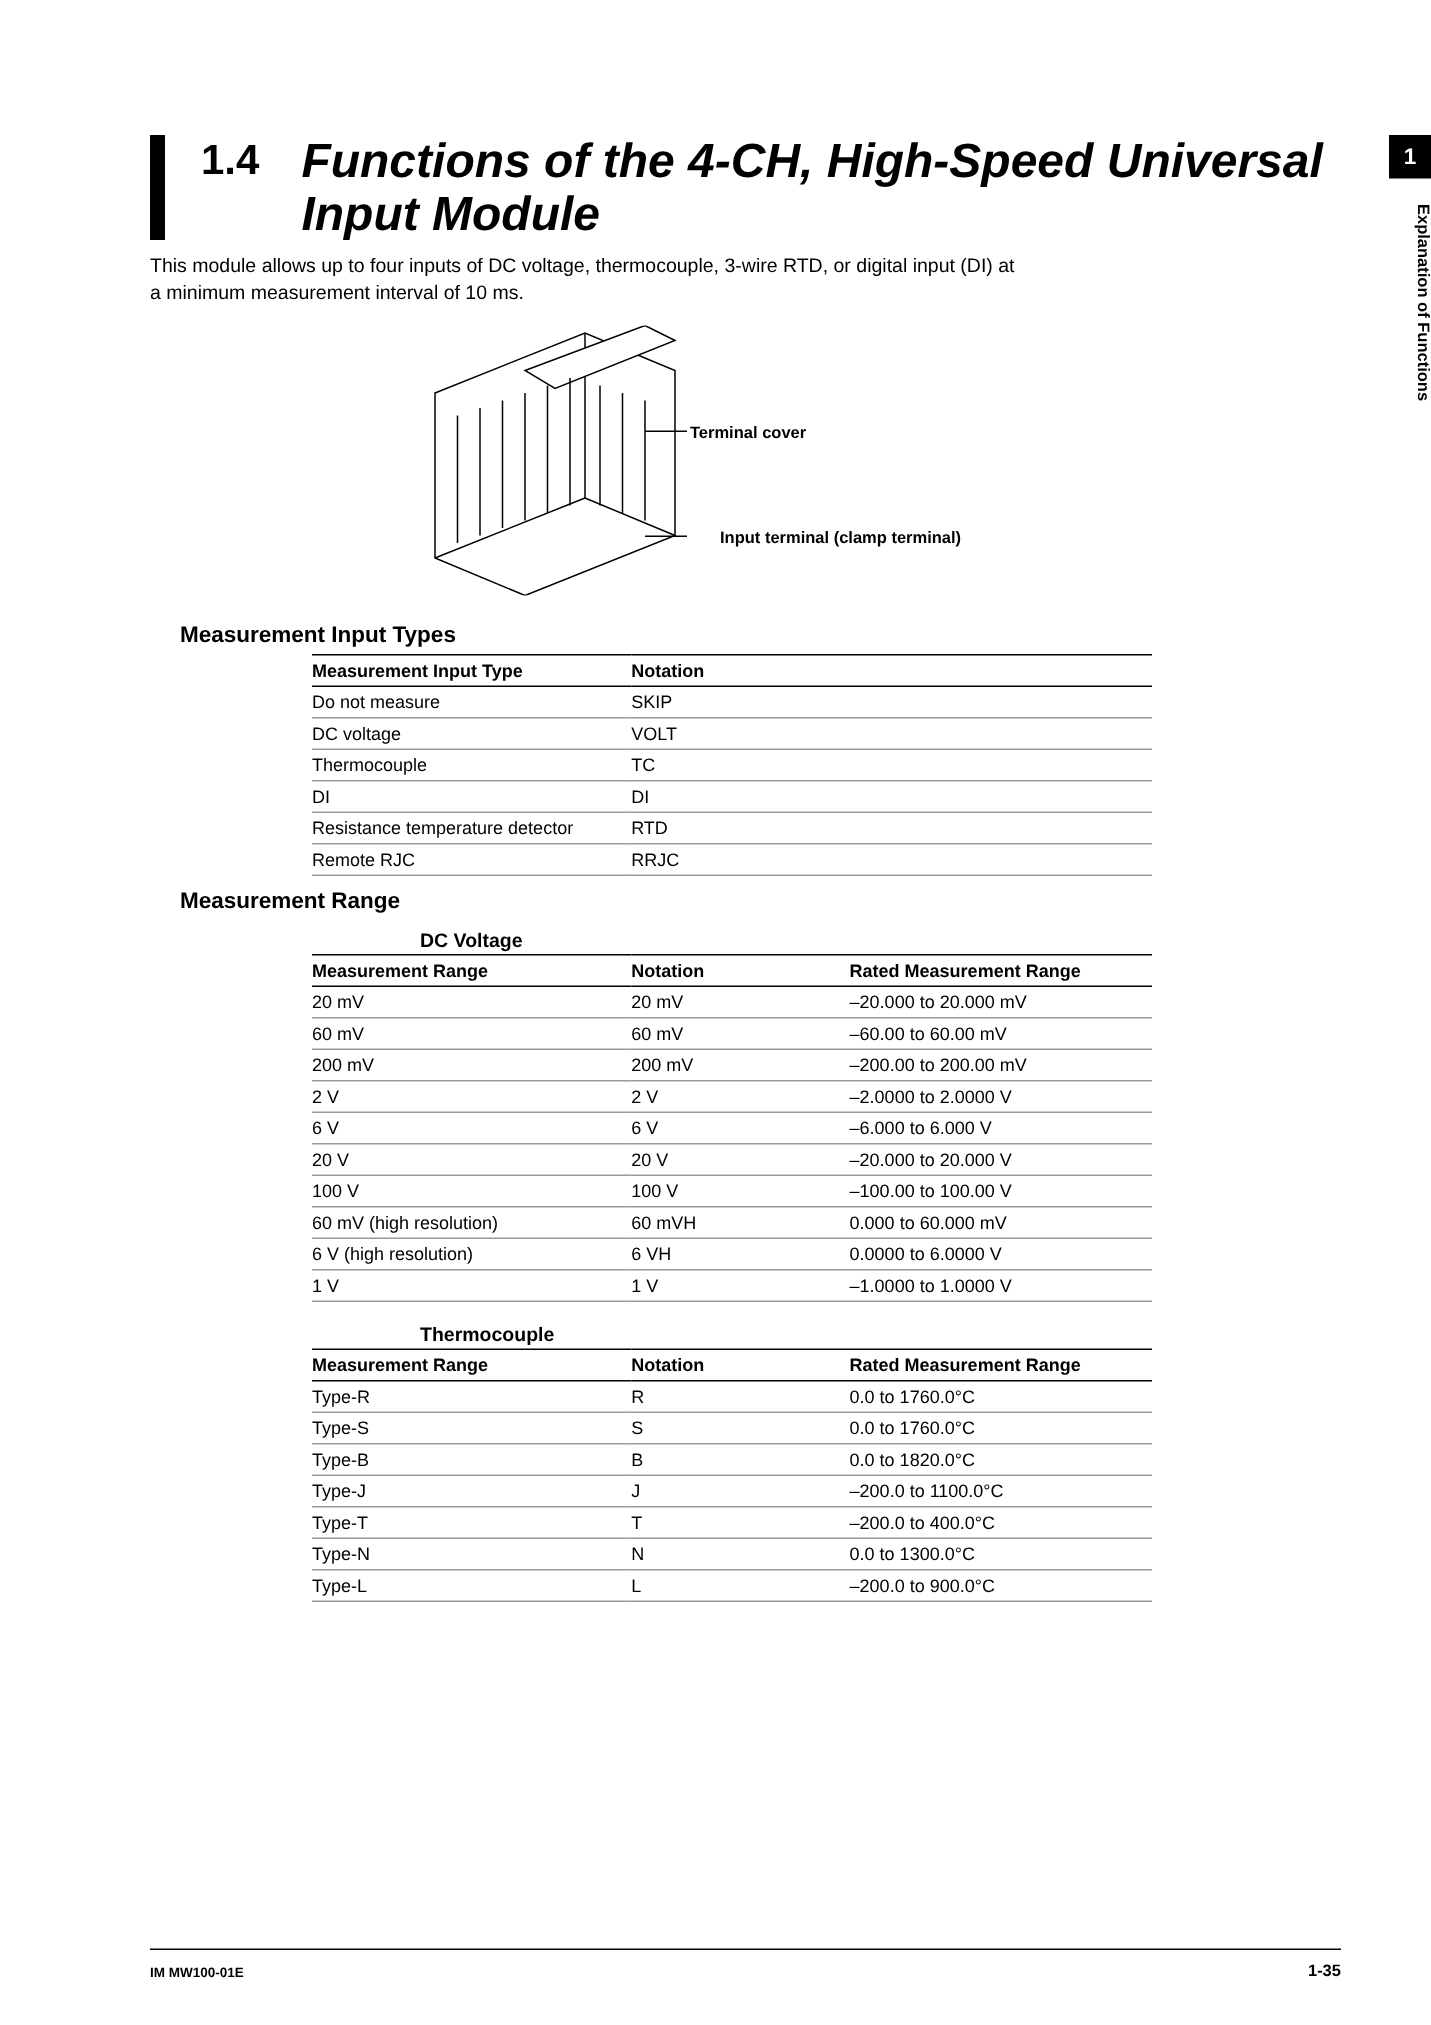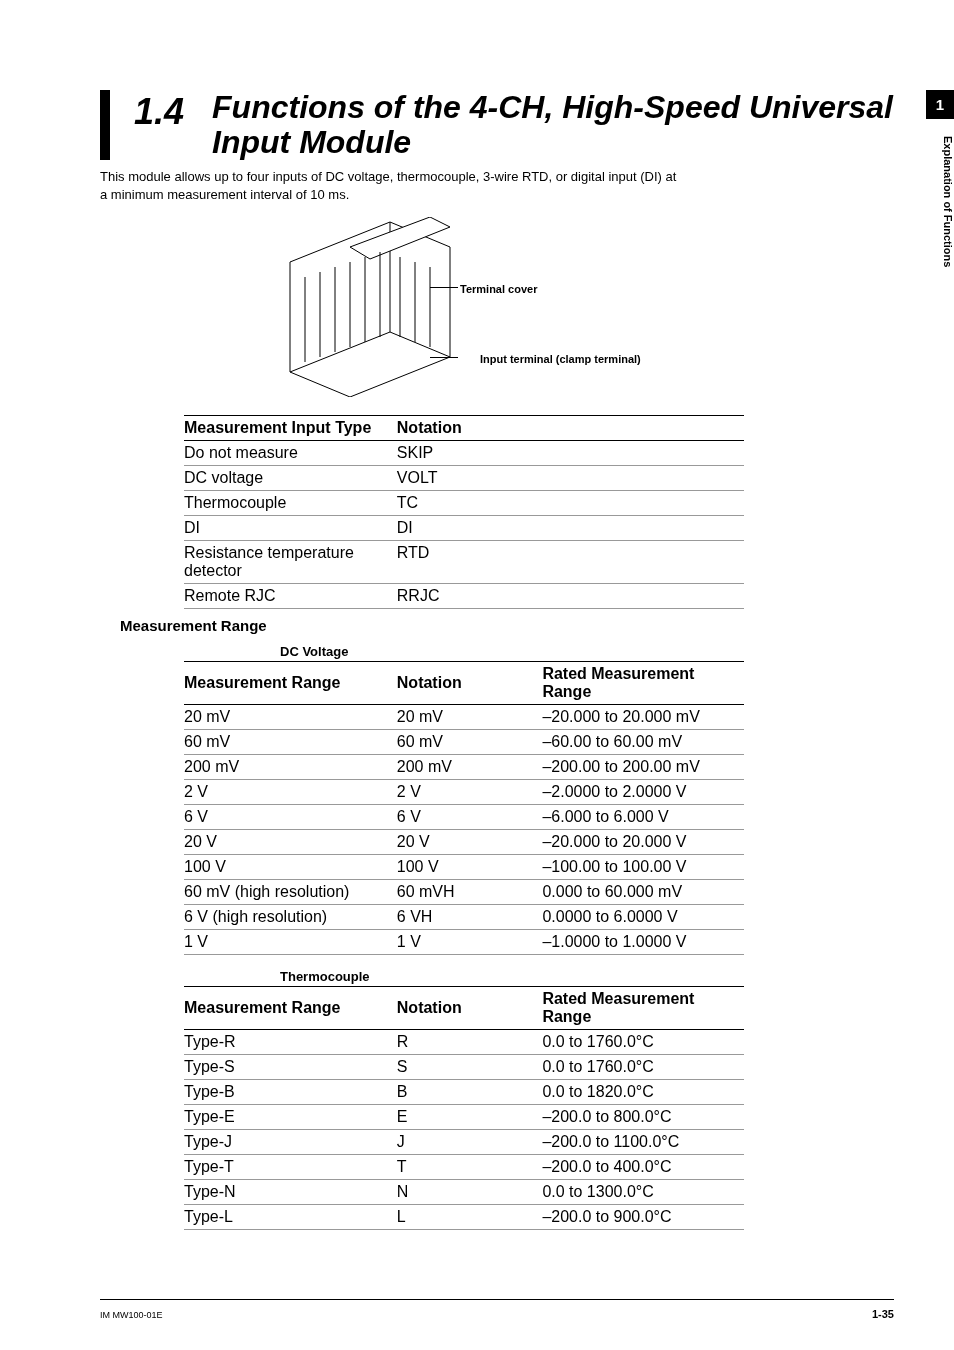--- a/index.html
+++ b/index.html
@@ -38,23 +38,22 @@
     padding-top: 8px;
   }
   .heading-row { display: flex; align-items: flex-start; margin-bottom: 8px; }
   .heading-bar {
     width: 10px;
     background: #000;
     margin-right: 24px;
     align-self: stretch;
   }
   .heading-num {
-    font-size: 36px;
-    font-weight: bold;
-    font-style: italic;
+    font-size: 28px;
+    font-weight: bold;
     margin-right: 28px;
     line-height: 1.1;
     padding-top: 2px;
   }
   .heading-title {
     font-size: 32px;
     font-weight: bold;
     font-style: italic;
     line-height: 1.1;
     flex: 1;
@@ -89,24 +88,24 @@
     font-weight: bold;
     margin: 0 0 4px 20px;
   }
   .sub-h {
     font-size: 13px;
     font-weight: bold;
     margin: 0 0 2px 180px;
     padding-top: 6px;
   }
   table {
-    margin-left: 84px;
+    margin-left: 108px;
     border-collapse: collapse;
     width: 560px;
-    font-size: 16px;
+    font-size: 12px;
     margin-bottom: 8px;
   }
   th {
     text-align: left;
     font-weight: bold;
     border-top: 1px solid #000;
     border-bottom: 1px solid #000;
     padding: 3px 4px 3px 0;
   }
   td {
@@ -122,21 +121,21 @@
     left: 100px;
     right: 60px;
     bottom: 50px;
     border-top: 1px solid #000;
   }
   .footer-left {
     position: absolute;
     left: 100px;
     bottom: 30px;
     font-size: 9px;
-    font-weight: normal;
+    font-weight: bold;
   }
   .footer-right {
     position: absolute;
     right: 60px;
     bottom: 30px;
     font-size: 11px;
     font-weight: bold;
   }
 </style>
 </head>
@@ -173,20 +172,21 @@
         <line x1="135" y1="45" x2="135" y2="125"></line>
         <line x1="150" y1="50" x2="150" y2="130"></line>
       </g>
     </svg>
     <div class="fig-line" style="left:150px; top:70px; width:28px;"></div>
     <div class="fig-label l1">Terminal cover</div>
     <div class="fig-line" style="left:150px; top:140px; width:28px;"></div>
     <div class="fig-label l2">Input terminal (clamp terminal)</div>
   </div>
 
+  <div class="section-h">Measurement Input Types</div>
   <table class="two-col">
     <thead>
         <tr>
       <th>Measurement Input Type</th>
       <th>Notation</th>
     </tr>
       </thead>
     <tbody>
         <tr>
           <td>Do not measure</td>
@@ -299,25 +299,20 @@
           <td>Type-S</td>
           <td>S</td>
           <td>0.0 to 1760.0°C</td>
         </tr>
         <tr>
           <td>Type-B</td>
           <td>B</td>
           <td>0.0 to 1820.0°C</td>
         </tr>
         <tr>
-          <td>Type-E</td>
-          <td>E</td>
-          <td>–200.0 to 800.0°C</td>
-        </tr>
-        <tr>
           <td>Type-J</td>
           <td>J</td>
           <td>–200.0 to 1100.0°C</td>
         </tr>
         <tr>
           <td>Type-T</td>
           <td>T</td>
           <td>–200.0 to 400.0°C</td>
         </tr>
         <tr>

